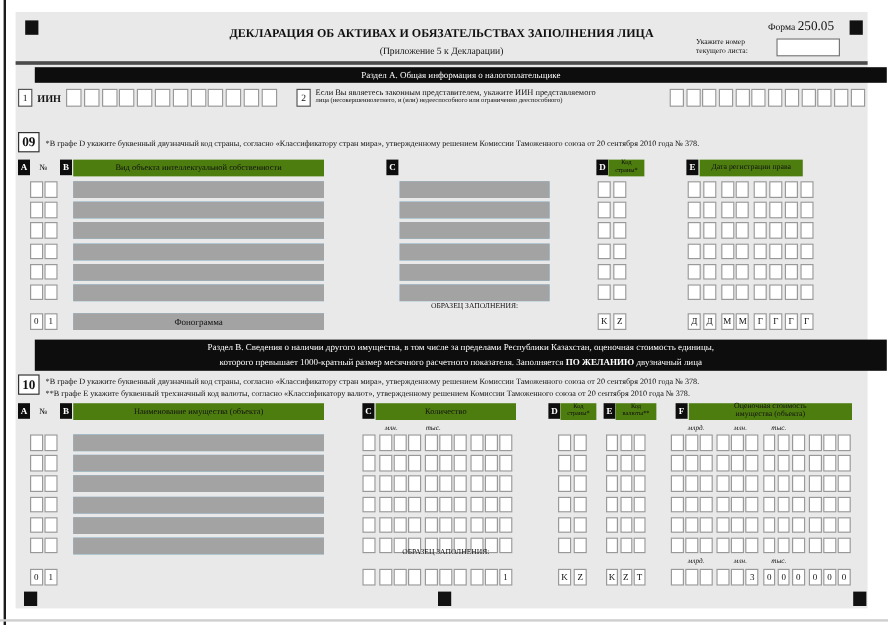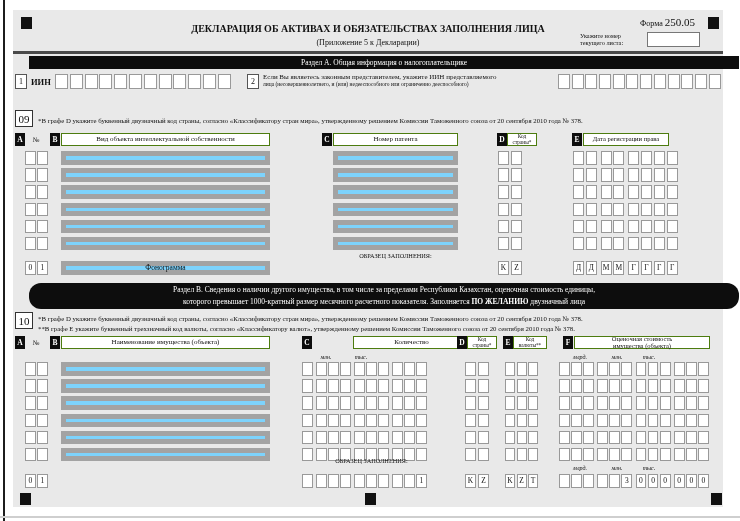--- a/index.html
+++ b/index.html
@@ -14,56 +14,56 @@
   .title{position:absolute;left:0;right:0;top:13px;text-align:center;font-weight:bold;font-size:10px;}
   .subtitle{position:absolute;left:0;right:0;top:28px;text-align:center;font-size:8px;}
   .formno{position:absolute;right:28px;top:6px;font-size:8px;}
   .fn-n{font-size:11px;}
   .sheet-label{position:absolute;left:567px;top:22px;width:62px;font-size:6.3px;line-height:7px;}
   .sheet-input{position:absolute;left:634px;top:22px;width:53px;height:15px;background:#fff;border:1px solid #777;box-sizing:border-box;}
   .divider{position:absolute;left:0;top:41px;width:710px;height:3px;background:#4a4a4a;}
   .bar{position:absolute;left:16px;width:710px;background:#0d0d0d;color:#fff;text-align:center;font-size:7.5px;display:flex;flex-direction:column;justify-content:center;}
   .bar-a{top:46px;height:13px;}
   .bar-b1{top:84px;height:13px;}
-  .bar-b2{top:273px;height:26px;line-height:12px;border-radius:12px;}
+  .bar-b2{top:273px;height:26px;line-height:12px;}
   .numbox{position:absolute;width:12px;height:15px;background:#fff;border:1px solid #555;box-sizing:border-box;font-size:8px;display:flex;align-items:center;justify-content:center;}
   .nb1{left:2px;top:64px;}.nb2{left:234px;top:64px;}
-  .itembox{position:absolute;left:2px;width:18px;height:17px;background:#fff;border:1.5px solid #333;box-sizing:border-box;font-weight:normal;font-size:11px;display:flex;align-items:center;justify-content:center;}
+  .itembox{position:absolute;left:2px;width:18px;height:17px;background:#fff;border:1.5px solid #333;box-sizing:border-box;font-weight:bold;font-size:11px;display:flex;align-items:center;justify-content:center;}
   .ib09{top:100px;}.ib10{top:302px;}
   .iin-label{position:absolute;left:18px;top:67px;font-weight:bold;font-size:8.5px;}
   .f2-text{position:absolute;left:250px;top:63px;width:292px;}
   .f2-line1{display:block;font-size:7px;line-height:8px;}
   .f2-line2{display:block;font-size:5.5px;line-height:6.5px;}
   .note{position:absolute;left:25px;font-size:6.8px;white-space:nowrap;}
   .n09{top:107px;}.n10a{top:305px;}.n10b{top:315px;}
   .chip{position:absolute;width:10px;height:13px;background:#0d0d0d;color:#fff;font-size:7.5px;font-weight:bold;display:flex;align-items:center;justify-content:center;}
-  .hdrbox{position:absolute;height:13px;background:#fff;border:1px solid #4d7c0f;box-sizing:border-box;display:flex;flex-direction:column;align-items:center;justify-content:center;text-align:center;font-size:7px;line-height:6.5px;}
+  .hdrbox{position:absolute;height:13px;background:#fff;border:7px solid #4d7c0f;box-sizing:border-box;display:flex;flex-direction:column;align-items:center;justify-content:center;text-align:center;font-size:7px;line-height:6.5px;}
   .collabel{position:absolute;font-size:7px;text-align:center;}
   .h09{top:123px;}.h10{top:326px;}
   .ca{left:2px;}.cb{left:37px;}.cc9{left:309px;}.cd9{left:484px;}.ce9{left:559px;}
   .cc10{left:289px;}.cd10{left:444px;}.ce10{left:490px;}.cf10{left:550px;}
   .lnum9{left:12px;width:22px;top:126px;}.lnum10{left:12px;width:22px;top:329px;}
   .hb-b9{left:48px;width:209px;}.hb-c9{left:320px;width:125px;}
   .hb-d9{left:494px;width:30px;font-size:5.3px;line-height:5.6px;}
   .hb-e9{left:570px;width:86px;font-size:6.5px;}
-  .hb-b10{left:48px;width:209px;}.hb-c10{left:300px;width:117px;margin-left:40px;}
+  .hb-b10{left:48px;width:209px;}.hb-c10{left:300px;width:117px;}
   .hb-d10{left:454px;width:30px;font-size:5.3px;line-height:5.6px;}
   .hb-e10{left:500px;width:34px;font-size:5.3px;line-height:5.6px;}
   .hb-f10{left:561px;width:136px;font-size:6.5px;line-height:6.8px;}
   .unit{position:absolute;font-style:italic;font-size:6px;width:24px;text-align:center;}
   .u-r1{top:344px;}.u-r2{top:455px;}
   .u-c1{left:301px;}.u-c2{left:336px;}
   .u-f1{left:555px;}.u-f2{left:592px;}.u-f3{left:624px;}
   .rows{position:absolute;left:0;width:710px;}
   .r09{top:141px;}.r10{top:352px;}
   .trow{position:relative;height:13.5px;margin-bottom:3.7px;}
   .cell{width:11px;height:13.5px;background:#fff;border:1px solid #999;box-sizing:border-box;flex:none;display:flex;align-items:center;justify-content:center;font-size:7.5px;}
   .abs{position:absolute;top:0;}
   .no1{left:12px;width:10.5px;}.no2{left:24px;width:10.5px;}
-  .fieldbox{position:absolute;top:0;height:13.5px;background:#7dd3fc;border:5px solid #a3a3a3;box-sizing:border-box;display:flex;align-items:center;justify-content:center;font-size:7.5px;}
+  .fieldbox{position:absolute;top:0;height:13.5px;background:#7dd3fc;border:7px solid #a3a3a3;box-sizing:border-box;display:flex;align-items:center;justify-content:center;font-size:7.5px;}
   .fieldB{left:48px;width:209px;}
   .fieldC9{left:320px;width:125px;}
   .cellgroup{position:absolute;top:0;display:flex;}
   .gD9{left:485px;column-gap:2px;}
   .gE9{left:560px;column-gap:1.8px;}
   .gC10{left:289px;column-gap:1.2px;}.gC10 .cell{width:10.8px;}
   .gD10{left:452px;column-gap:2px;}
   .gE10{left:492px;column-gap:1.5px;}.gE10 .cell{width:10px;}
   .gF10{left:546px;column-gap:1.3px;}.gF10 .cell{width:10.8px;}
   .msep{margin-left:2px;}
@@ -136,21 +136,20 @@
     </div>
 
     <div class="itembox ib09">09</div>
     <div class="note n09">*В графе D укажите буквенный двузначный код страны, согласно «Классификатору стран мира», утвержденному решением Комиссии Таможенного союза от 20 сентября 2010 года № 378.</div>
 
     <div class="chip h09 ca">A</div>
     <div class="collabel lnum9">№</div>
     <div class="chip h09 cb">B</div>
     <div class="hdrbox h09 hb-b9">Вид объекта интеллектуальной собственности</div>
     <div class="chip h09 cc9">C</div>
-    <div class="hdrbox h09 hb-c9">Номер патента</div>
     <div class="chip h09 cd9">D</div>
     <div class="hdrbox h09 hb-d9">
         <span>Код</span>
         <span>страны*</span>
       </div>
     <div class="chip h09 ce9">E</div>
     <div class="hdrbox h09 hb-e9">Дата регистрации права</div>
 
     <div class="rows r09" id="rows09">
   <div class="trow">

